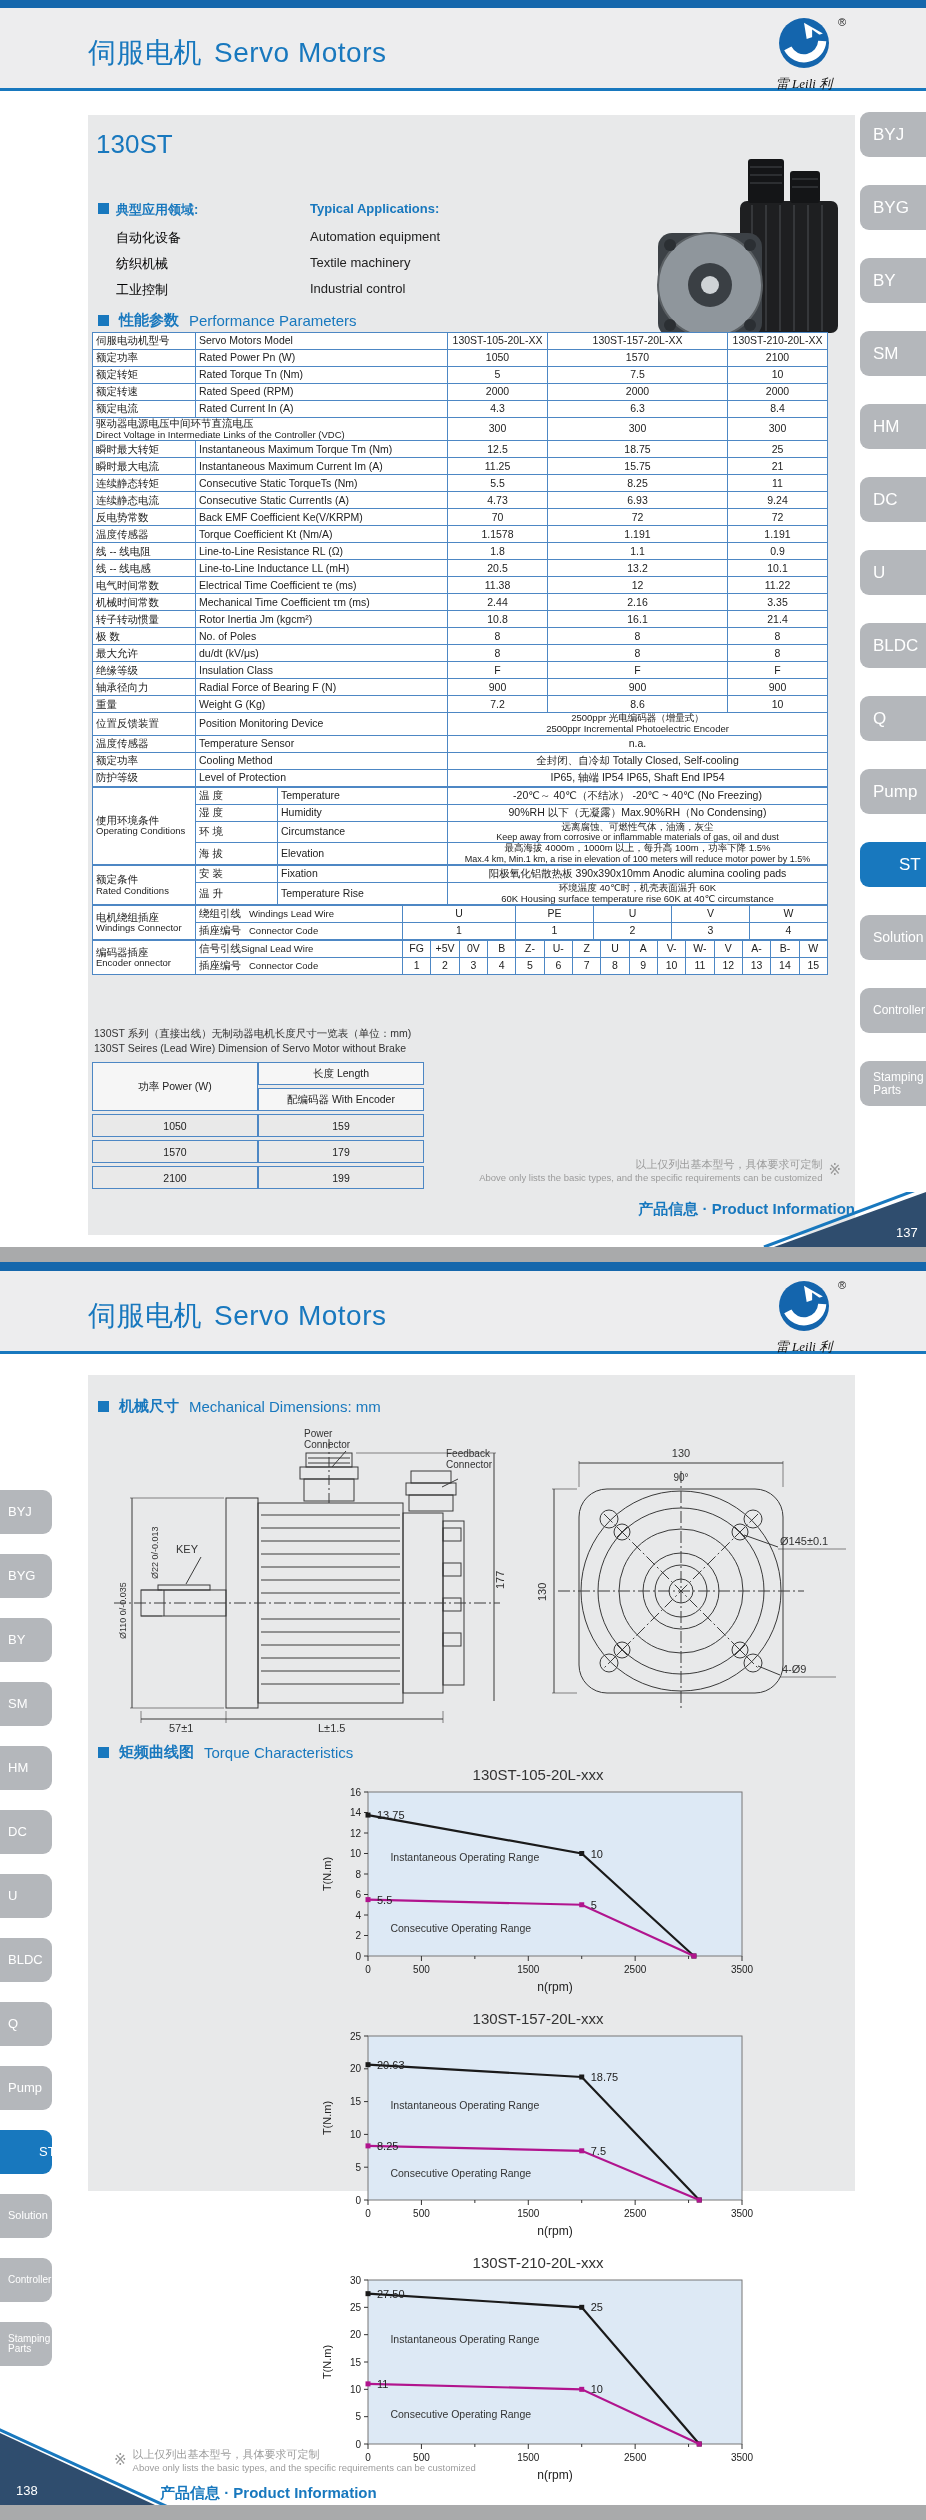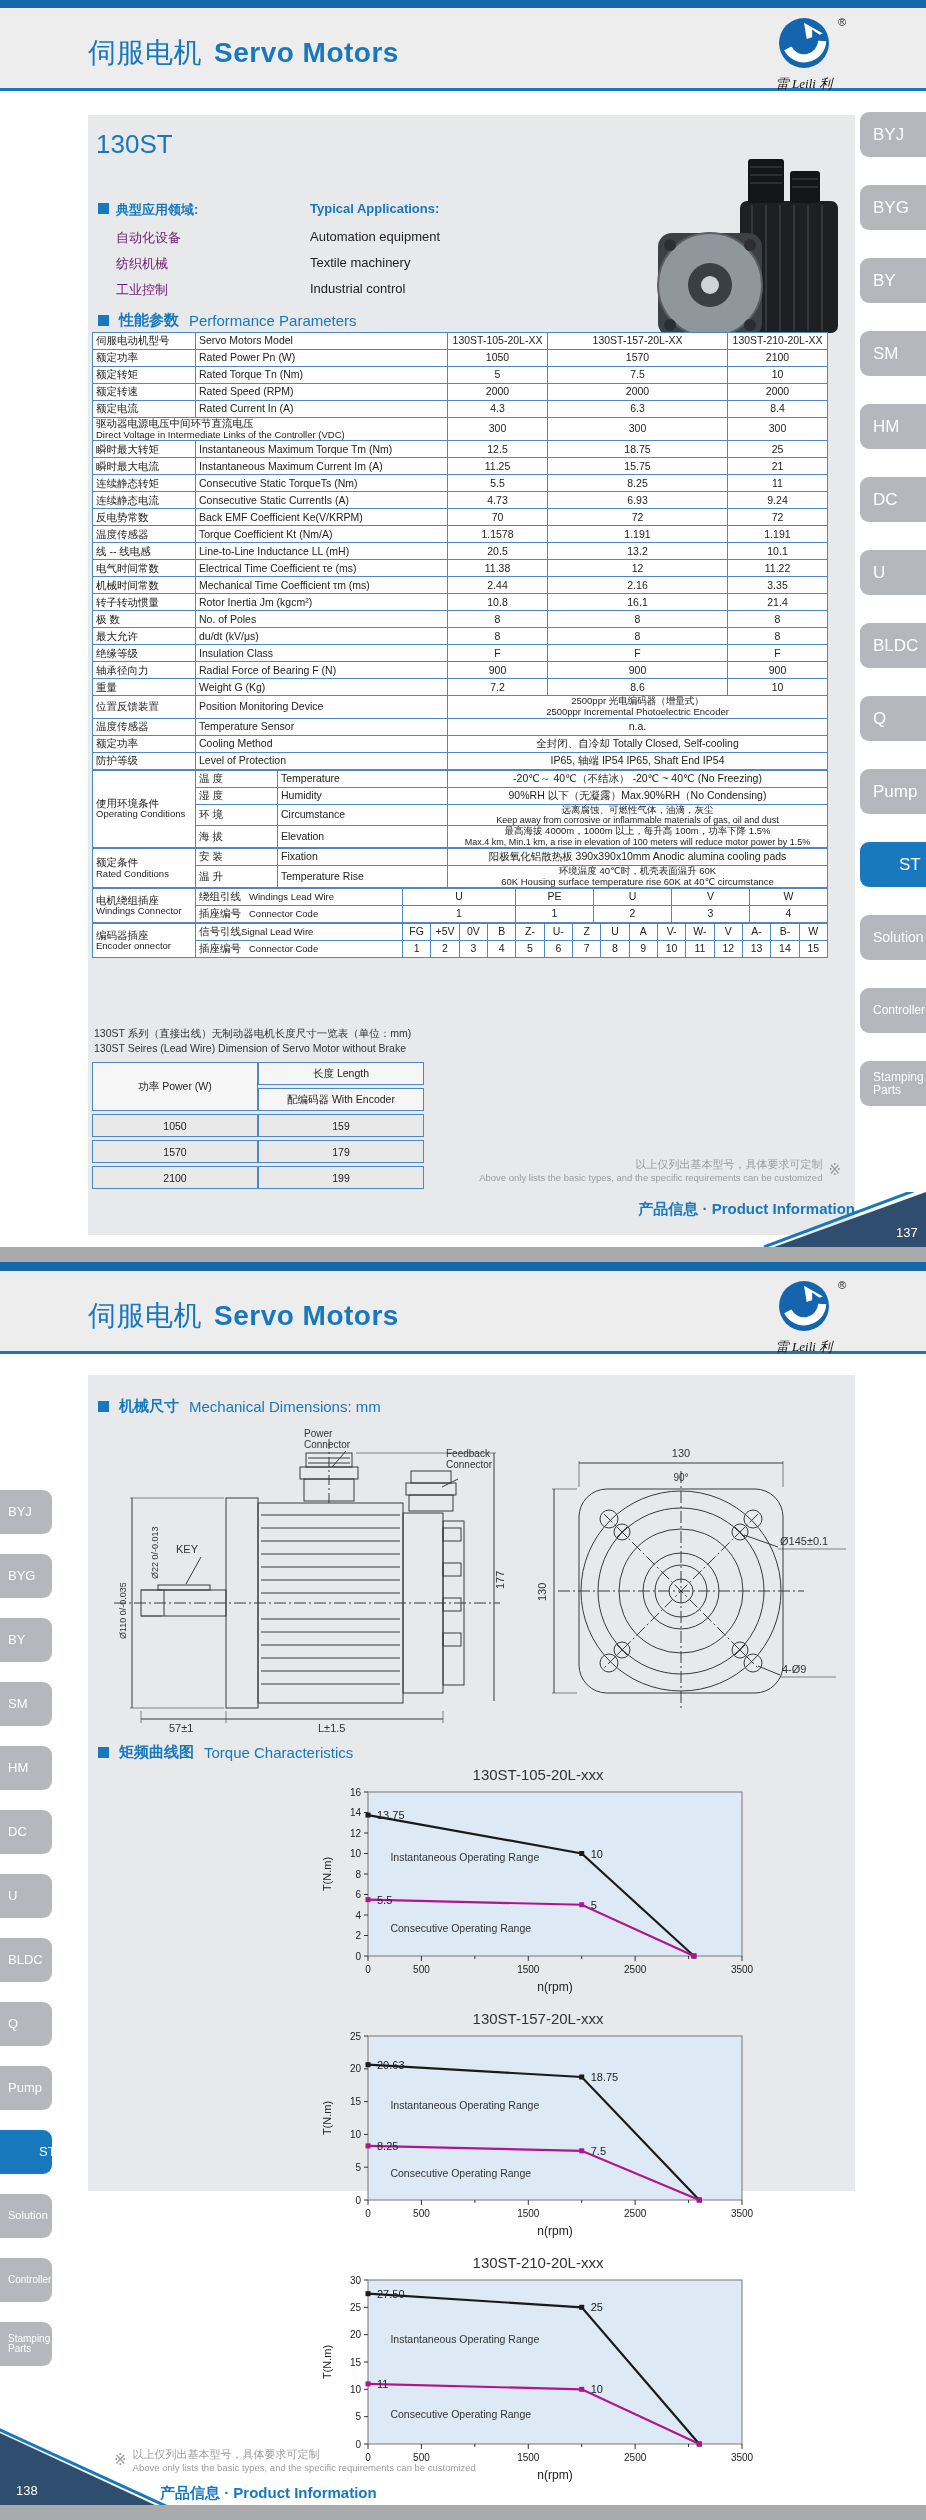--- a/index.html
+++ b/index.html
@@ -3,33 +3,33 @@
 <meta charset="utf-8">
 <style>
   html,body{margin:0;padding:0;background:#fff;}
   body{width:926px;font-family:"Liberation Sans","DejaVu Sans",sans-serif;-webkit-font-smoothing:antialiased;}
   .page{position:relative;width:926px;overflow:hidden;background:#fff;}
   #p1{height:1262px;}
   #p2{height:1258px;}
   .topbar{position:absolute;left:0;width:100%;height:8px;background:#1567ac;}
   .hdrband{position:absolute;left:0;width:100%;height:80px;background:#ededee;border-bottom:3px solid #1878be;}
   .hdr-title{position:absolute;left:88px;top:26px;font-size:28px;color:#1878be;letter-spacing:.5px;}
-  .hdr-title .en{margin-left:12px;font-weight:700;}
+  .hdr-title .en{margin-left:12px;font-weight:400;}
   .logo{position:absolute;right:74px;top:8px;width:96px;text-align:center;}
   .logo .reg{position:absolute;right:6px;top:0;font-size:11px;color:#222;}
   .logo .script{font-family:"Liberation Serif","DejaVu Serif",serif;font-style:italic;font-size:13px;color:#111;margin-top:1px;}
   .panel{position:absolute;left:88px;width:767px;background:#e8e9ea;}
   #panel1{top:115px;height:1120px;}
   #panel2{top:113px;height:816px;}
   .model-title{position:absolute;left:8px;top:14px;font-size:26px;color:#1878be;}
   .bullet{width:11px;height:11px;background:#1878be;display:inline-block;flex:none;}
   .sec{position:absolute;display:flex;align-items:center;gap:10px;}
   .sec .zh{color:#1878be;font-size:15px;font-weight:700;}
   .sec .en{color:#1878be;font-size:15px;}
-  .app-zh{position:absolute;left:28px;font-size:13px;color:#701a75;}
+  .app-zh{position:absolute;left:28px;font-size:13px;color:#000000;}
   .app-en{position:absolute;left:222px;font-size:13px;color:#222;}
   .app-head{color:#1878be !important;font-weight:700;}
   
   #perf-table{position:absolute;left:4px;top:217px;}
   table.ptable{border-collapse:collapse;table-layout:fixed;background:#fff;margin:0;}
   table.ptable td{border:1px solid #4d87c4;font-size:10.5px;color:#222;padding:0 3px;height:16px;line-height:1.12;overflow:hidden;vertical-align:middle;}
   td.c{text-align:center;}
   td.h2{height:27px;}
   .tiny{font-size:9px;}
   .sm{font-size:9.5px;}
@@ -229,20 +229,27 @@
               <td class="c">70</td>
               <td class="c">72</td>
               <td class="c">72</td>
             </tr>
             <tr>
               <td>温度传感器</td>
               <td>Torque Coefficient Kt (Nm/A)</td>
               <td class="c">1.1578</td>
               <td class="c">1.191</td>
               <td class="c">1.191</td>
+            </tr>
+            <tr>
+              <td>线 -- 线电阻</td>
+              <td>Line-to-Line Resistance RL (Ω)</td>
+              <td class="c">1.8</td>
+              <td class="c">1.1</td>
+              <td class="c">0.9</td>
             </tr>
             <tr>
               <td>线 -- 线电感</td>
               <td>Line-to-Line Inductance LL (mH)</td>
               <td class="c">20.5</td>
               <td class="c">13.2</td>
               <td class="c">10.1</td>
             </tr>
             <tr>
               <td>电气时间常数</td>

